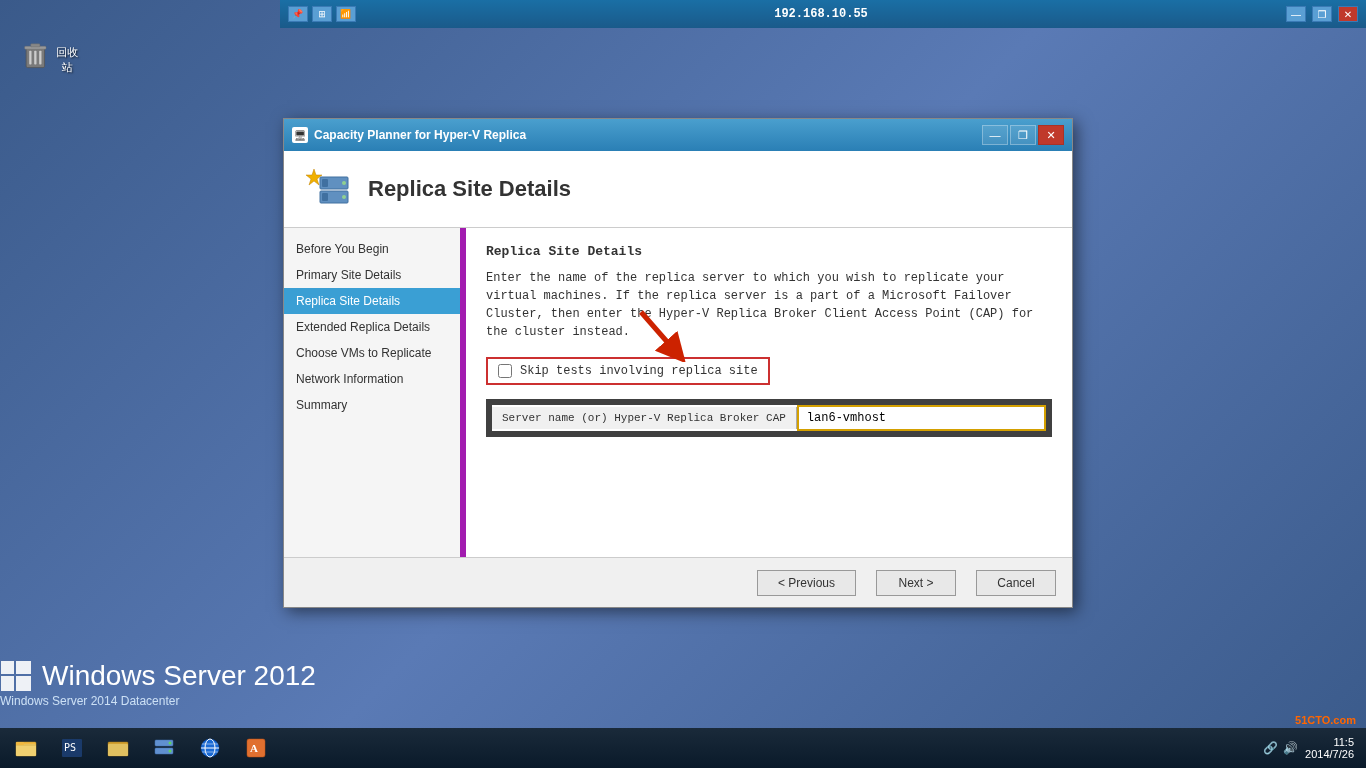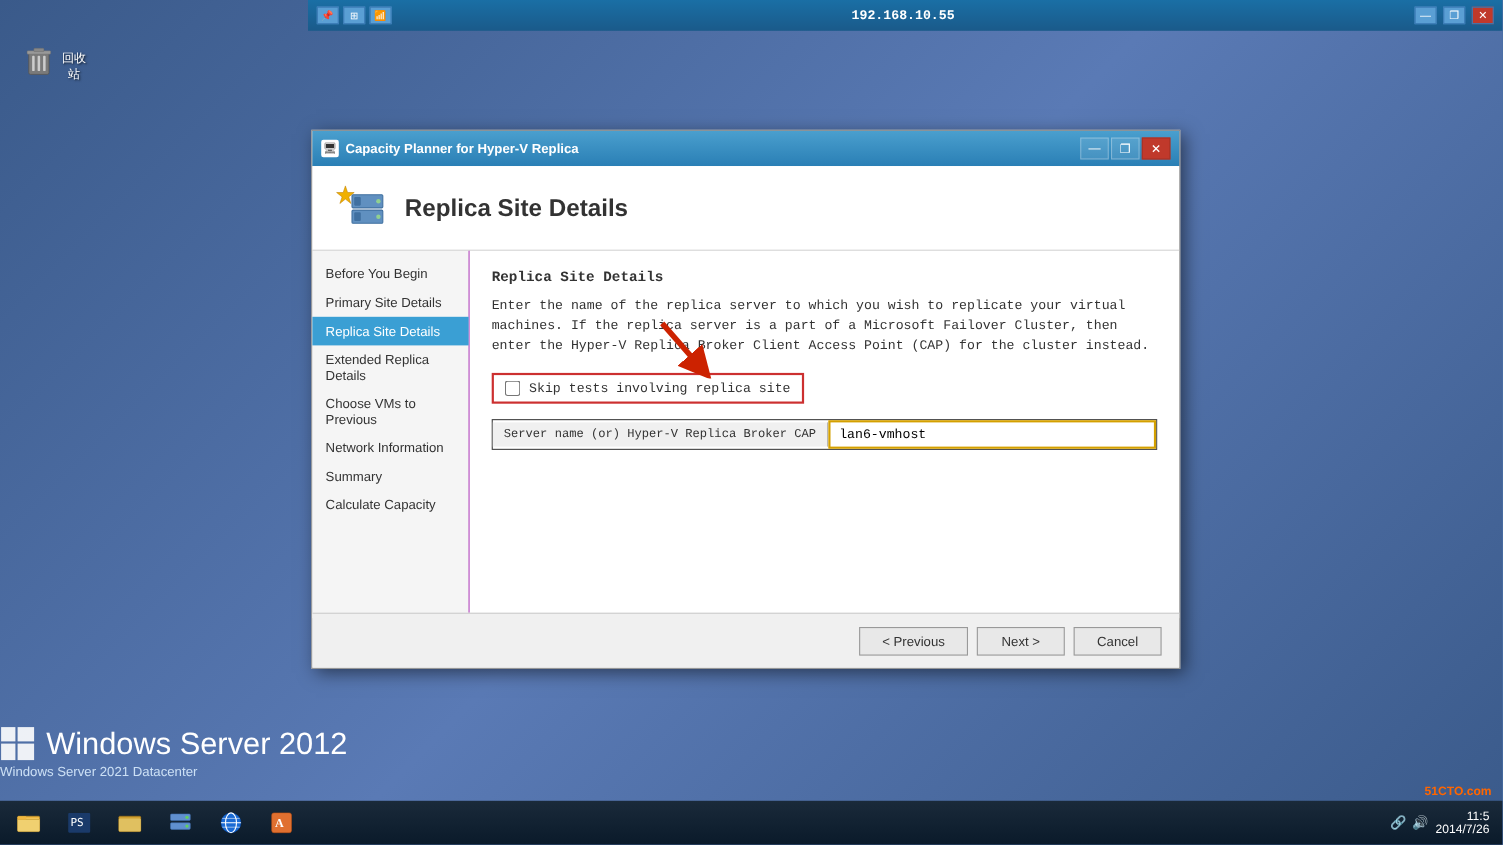--- a/index.html
+++ b/index.html
@@ -173,23 +173,23 @@
     }
 
     
     .dialog-body {
       display: flex;
       height: calc(100% - 32px - 72px - 50px);
     }
 
     
     .nav-panel {
-      width: 143px;
+      width: 182px;
       background: #f5f5f5;
-      border-right: 1px solid #a21caf;
+      border-right: 6px solid #a21caf;
       padding: 8px 0;
     }
     .nav-item {
       padding: 6px 12px;
       font-size: 12px;
       color: #333;
       cursor: pointer;
     }
     .nav-item.active {
       background: #3a9fd4;
@@ -228,21 +228,21 @@
       font-size: 12px;
       color: #333;
       font-family: 'Courier New', monospace;
     }
 
     
     .server-input-row {
       display: flex;
       align-items: center;
       gap: 0;
-      border: 1px solid #404040;
+      border: 6px solid #404040;
       background: white;
     }
     .server-input-label {
       padding: 5px 10px;
       font-size: 11px;
       color: #333;
       background: #f0f0f0;
       border-right: 1px solid #aaa;
       white-space: nowrap;
       font-family: 'Courier New', monospace;
@@ -263,21 +263,21 @@
       position: absolute;
       bottom: 0;
       left: 0;
       right: 0;
       height: 50px;
       background: #f0f0f0;
       border-top: 1px solid #ccc;
       display: flex;
       align-items: center;
       justify-content: flex-end;
-      gap: 8px;
+      gap: 20px;
       padding: 0 16px;
     }
     .footer-btn {
       padding: 5px 20px;
       font-size: 12px;
       background: #e8e8e8;
       border: 1px solid #999;
       cursor: pointer;
       color: #333;
       min-width: 80px;
@@ -457,30 +457,27 @@
         <div class="nav-item">
           <span>Primary Site Details</span>
         </div>
         <div class="nav-item active">
           <span>Replica Site Details</span>
         </div>
         <div class="nav-item">
           <span>Extended Replica Details</span>
         </div>
         <div class="nav-item">
-          <span>Choose VMs to Previous</span>
+          <span>Choose VMs to Replicate</span>
         </div>
         <div class="nav-item">
           <span>Network Information</span>
         </div>
         <div class="nav-item">
           <span>Summary</span>
-        </div>
-        <div class="nav-item">
-          <span>Calculate Capacity</span>
         </div>
       </div>
 
       <div class="content-panel">
         <div class="content-title">Replica Site Details</div>
         <div class="content-description">Enter the name of the replica server to which you wish to replicate your virtual machines. If
 the replica server is a part of a Microsoft Failover Cluster, then enter the Hyper-V Replica
 Broker Client Access Point (CAP) for the cluster instead.</div>
 
         <div style="position:relative; height:0; overflow:visible;">
@@ -523,21 +520,21 @@
     <div class="win-logo-row">
 
       <svg width="32" height="32" viewBox="0 0 32 32" xmlns="http://www.w3.org/2000/svg">
         <rect x="1" y="1" width="13" height="13" fill="white" opacity="0.9"></rect>
         <rect x="16" y="1" width="15" height="13" fill="white" opacity="0.9"></rect>
         <rect x="1" y="16" width="13" height="15" fill="white" opacity="0.9"></rect>
         <rect x="16" y="16" width="15" height="15" fill="white" opacity="0.9"></rect>
       </svg>
       <div class="win-text">Windows Server 2012</div>
     </div>
-    <div class="win-edition">Windows Server 2021 Datacenter</div>
+    <div class="win-edition">Windows Server 2014 Datacenter</div>
   </div>
 
   <div class="watermark">51CTO.com</div>
 
   <div class="taskbar">
     <div class="taskbar-left">
 
       <div class="taskbar-btn">
         <svg width="22" height="22" viewBox="0 0 22 22" xmlns="http://www.w3.org/2000/svg">
           <rect x="1" y="5" width="20" height="14" rx="1" fill="#f0b840" stroke="#c09020" stroke-width="0.5"></rect>

